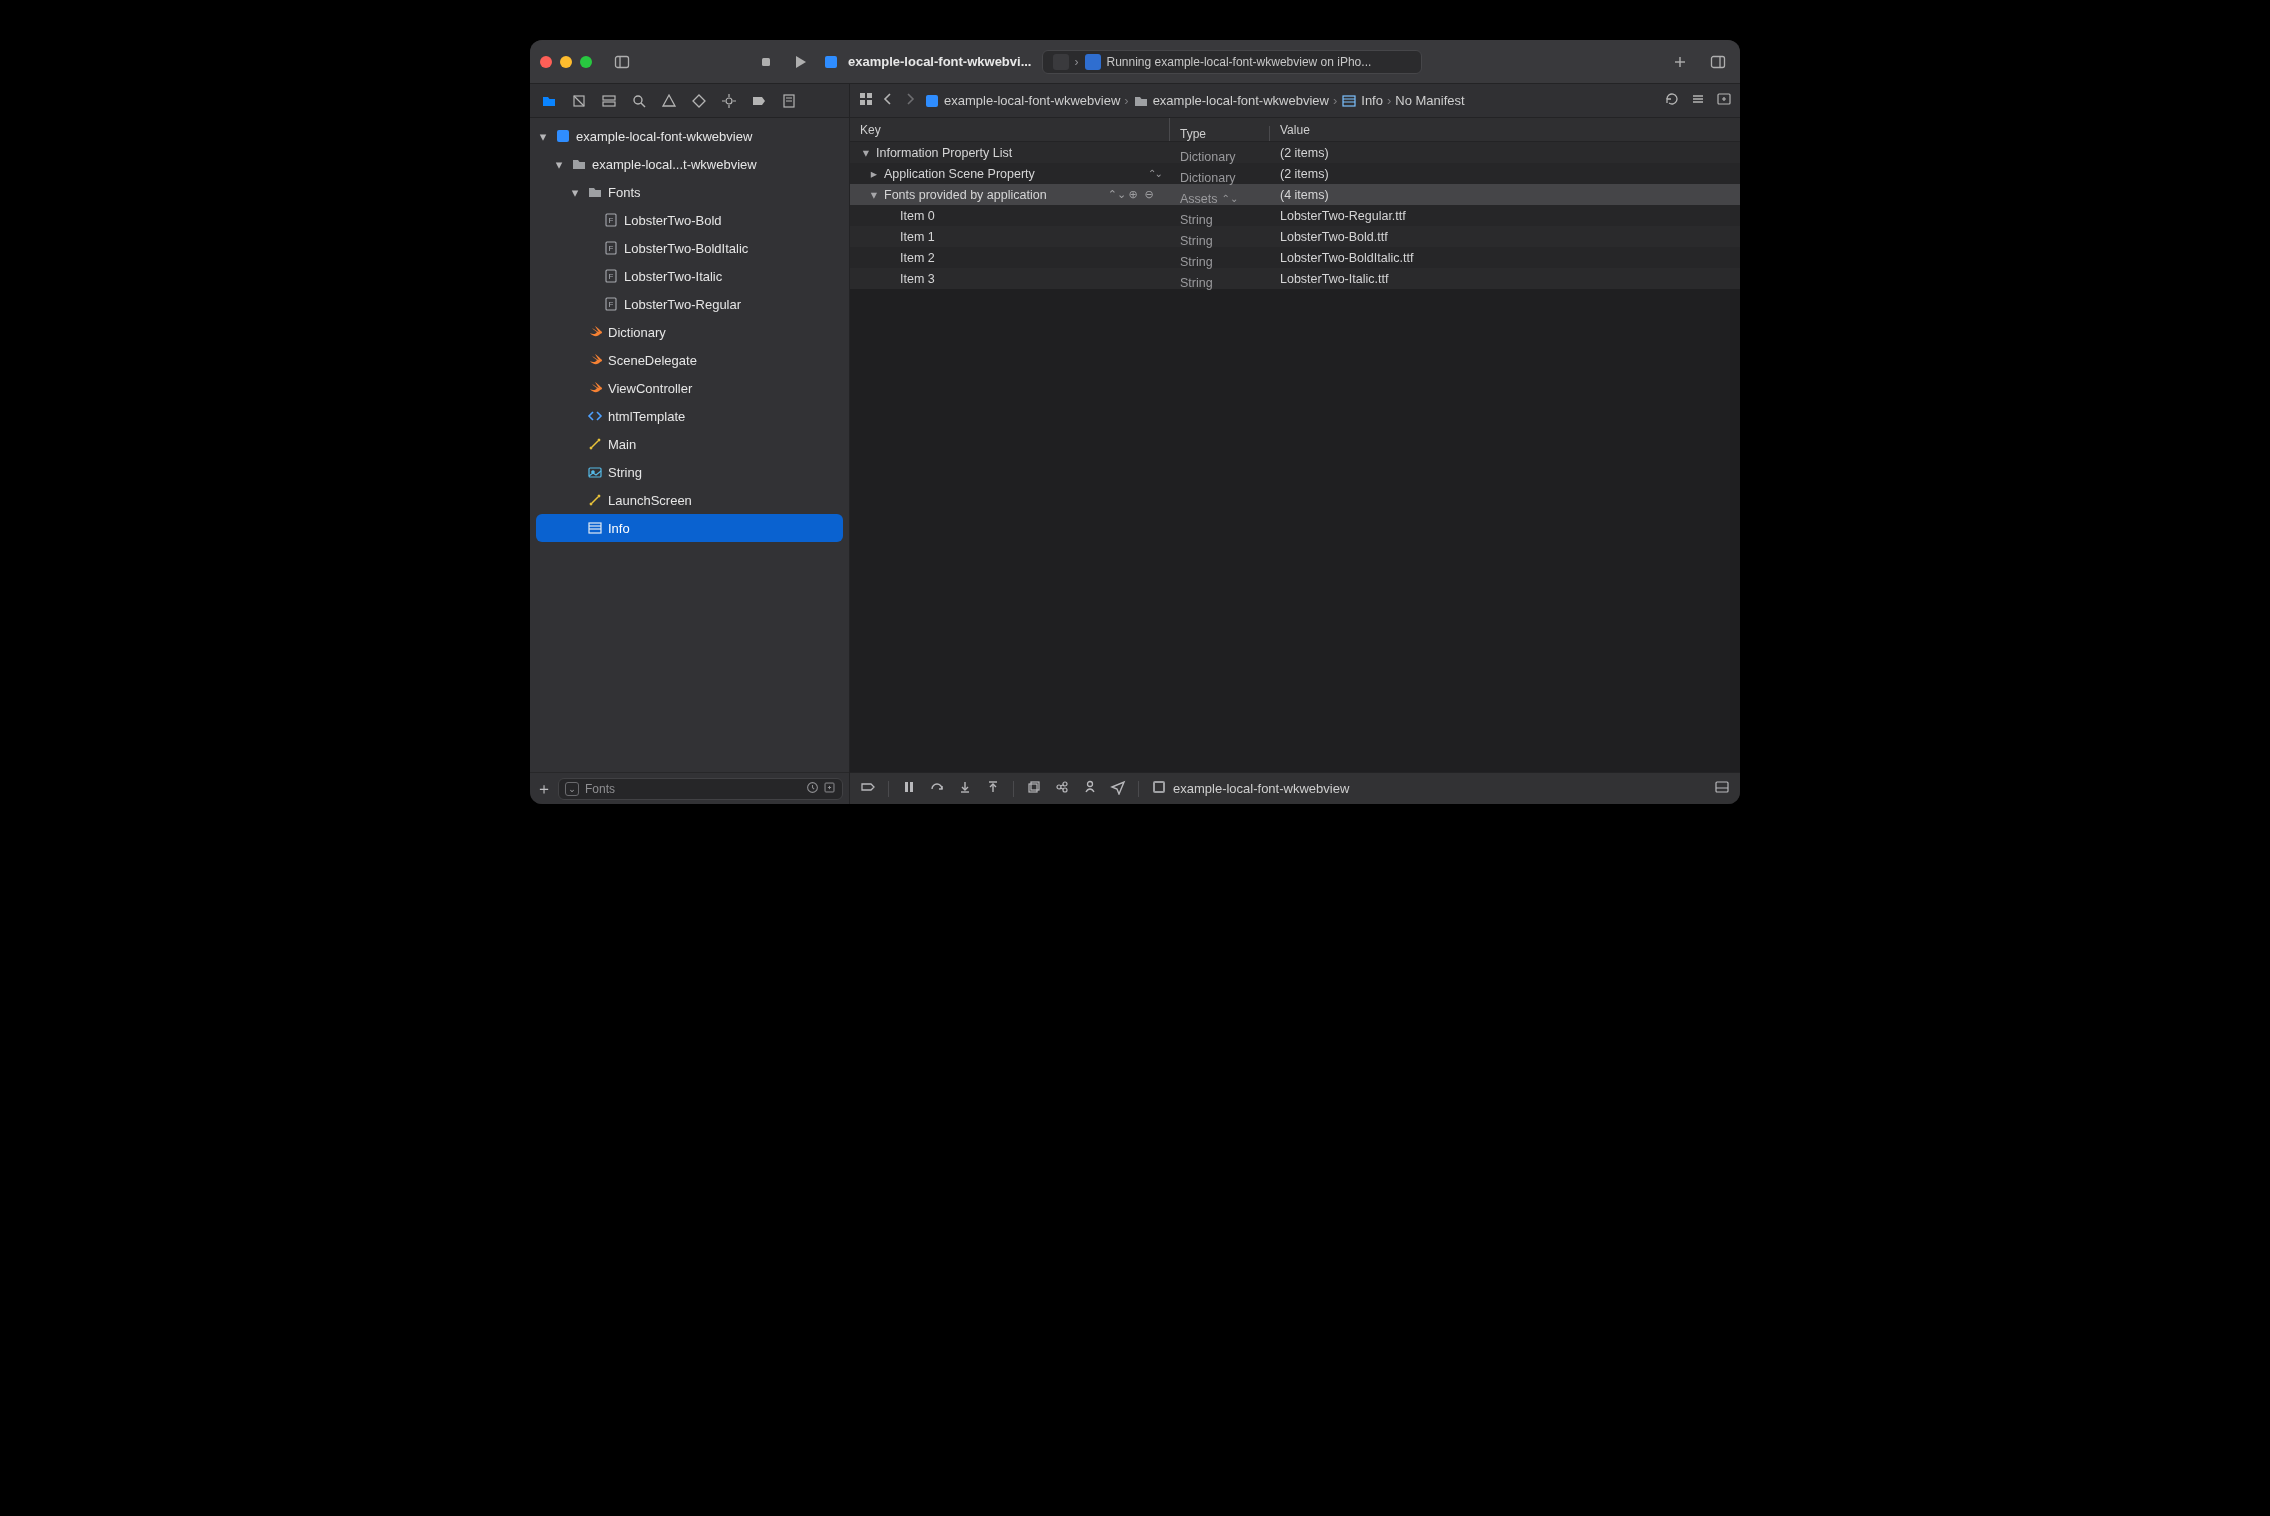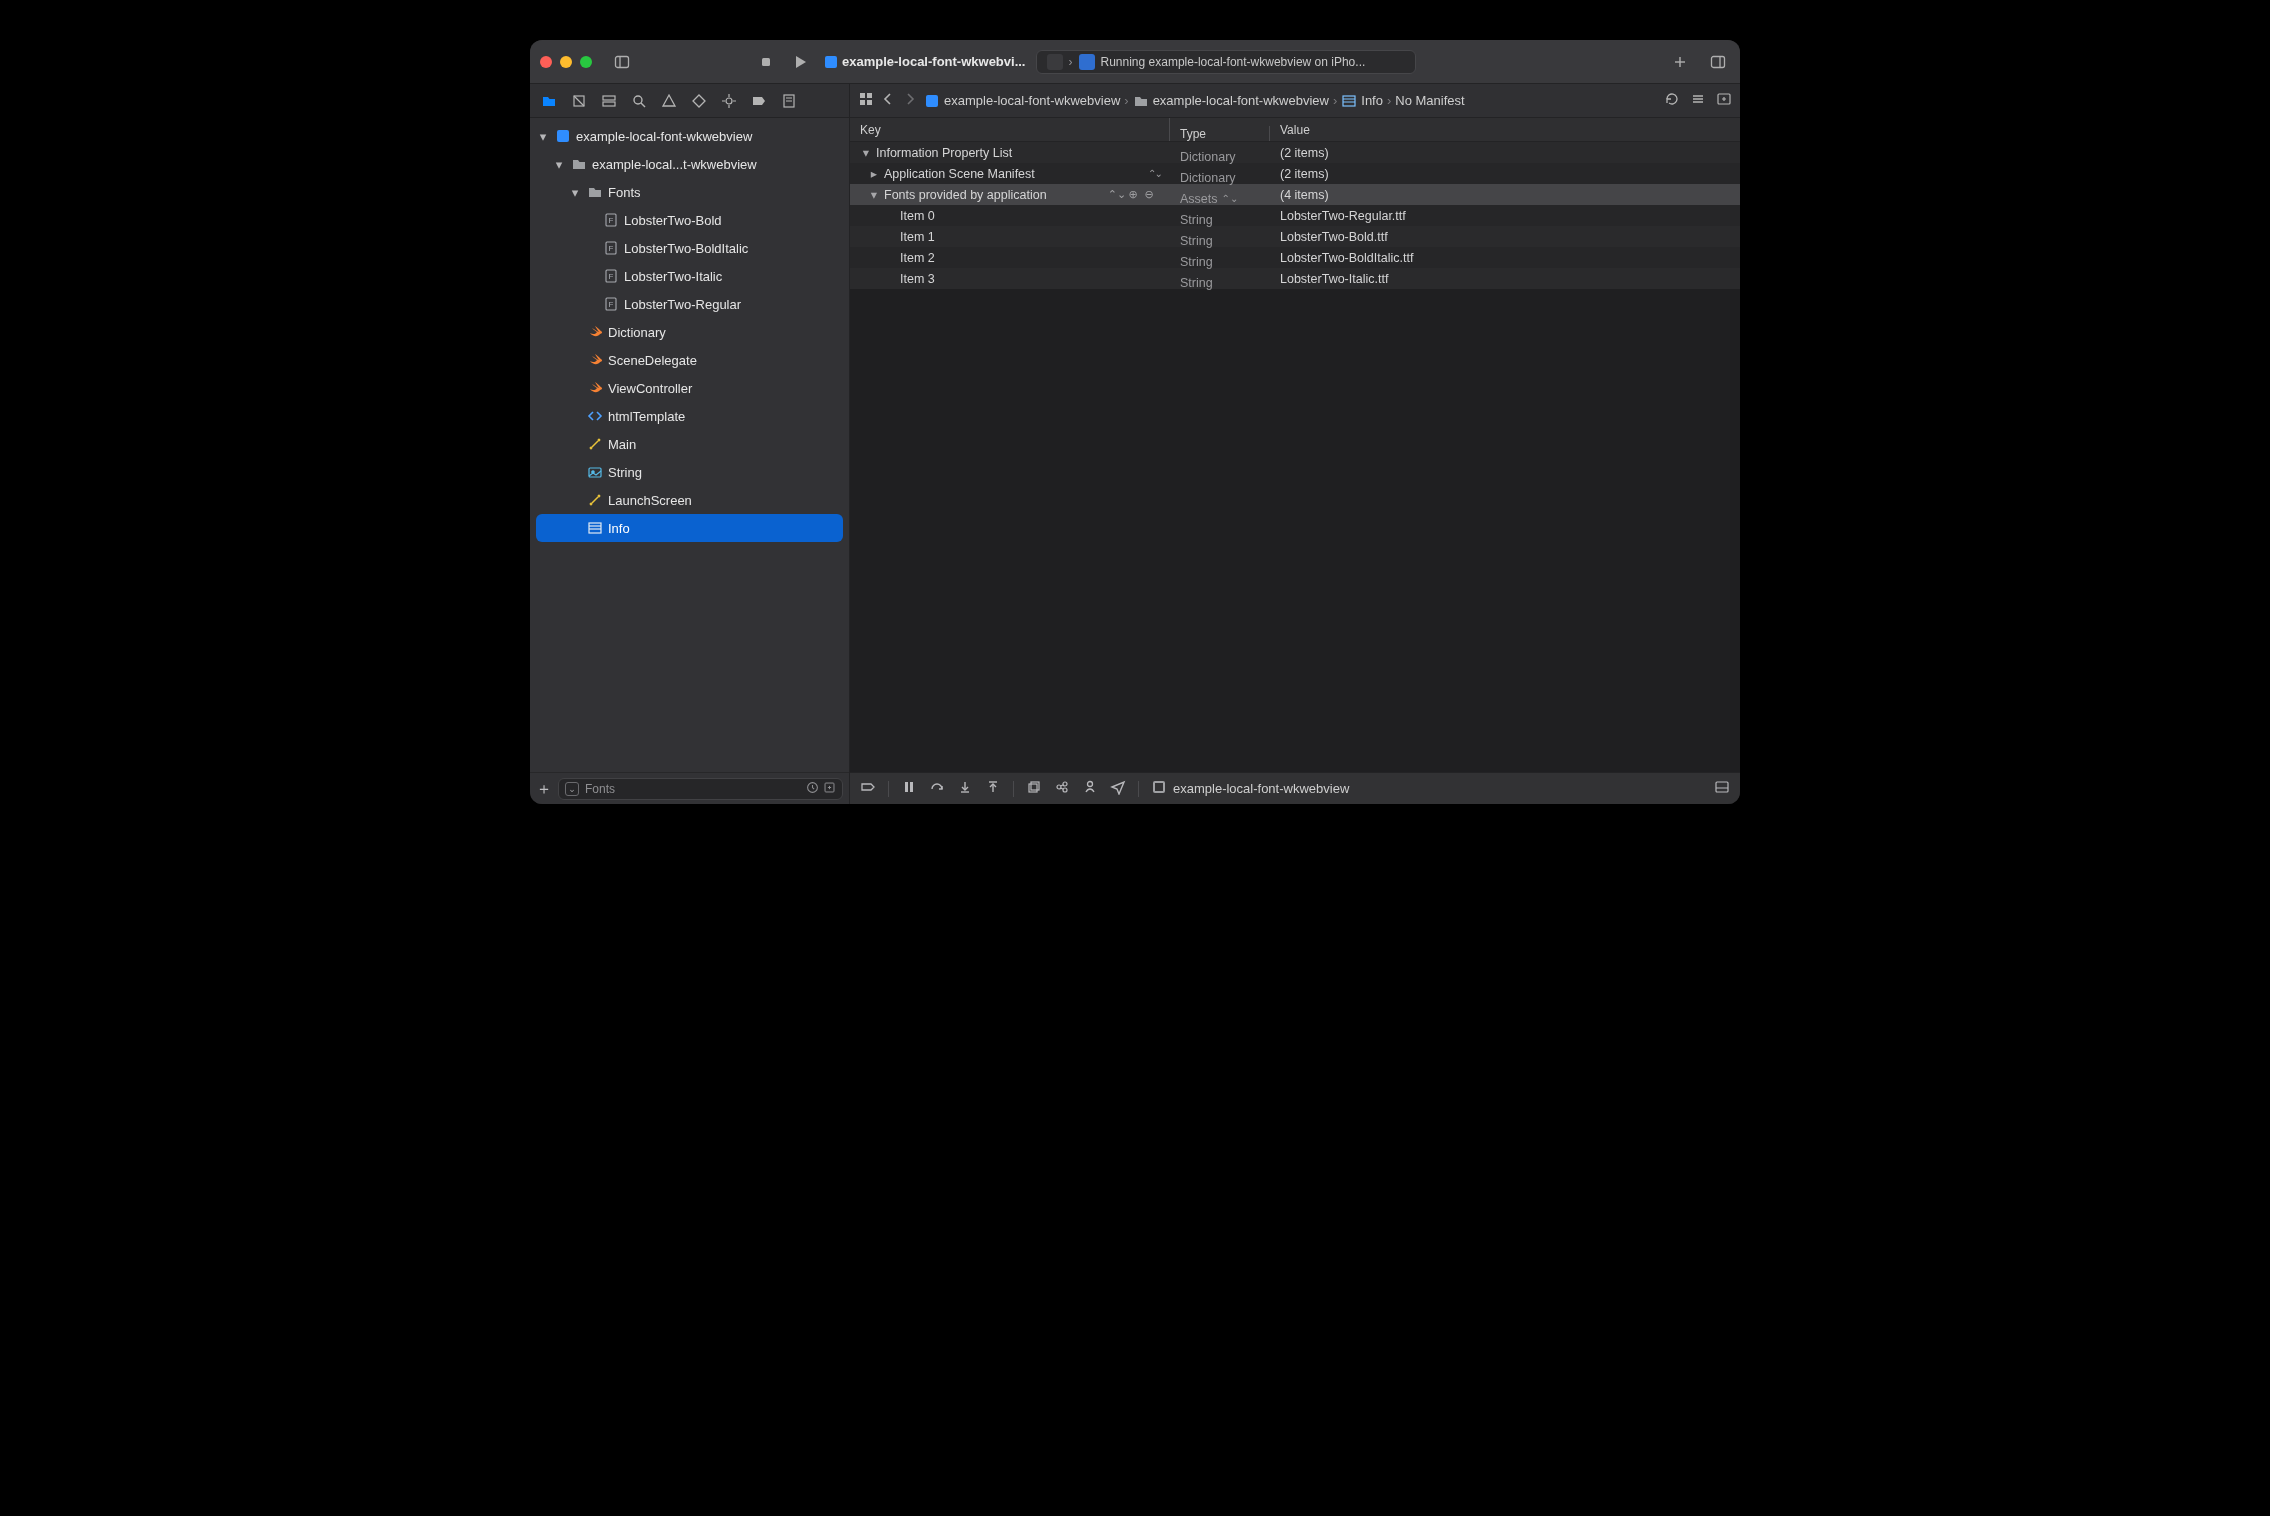--- a/index.html
+++ b/index.html
@@ -28,21 +28,21 @@
     padding: 0 10px;
     gap: 10px;
     border-bottom: 1px solid #232325;
   }
   .traffic { display:flex; gap:8px; margin-right:8px;}
   .traffic span { width:12px; height:12px; border-radius:50%; display:block;}
   .t-close{background:#fe5f57;} .t-min{background:#febc2e;} .t-max{background:#28c840;}
   .tb-icon { width:24px; display:flex; align-items:center; justify-content:center; color:#bcbcbc; opacity:.9;}
   .tb-icon svg { display:block; }
   .tb-sep { width: 20px; }
-  .tab-title-wrap { display:flex; align-items:center; gap:2px; font-weight:600; color:#e8e8e8; max-width:260px;justify-content:space-between;}
+  .tab-title-wrap { display:flex; align-items:center; gap:8px; font-weight:600; color:#e8e8e8; max-width:260px;justify-content:space-between;}
   .tab-title-wrap .icon{width:18px;height:18px;display:flex;align-items:center;justify-content:center;}
   .run-pill {
     background:#2b2b2d; border:1px solid #464649; border-radius:6px;
     display:flex; align-items:center; gap:6px; padding:3px 10px; color:#c8c8c8; font-size:12px;
     flex:1; max-width:380px; overflow:hidden; white-space:nowrap;
   }
   .run-pill .icon{width:16px;height:16px;background:#3a3a3d;border-radius:3px;}
   .tb-right { margin-left:auto; display:flex; gap:14px; align-items:center; color:#bcbcbc;}
 
   
@@ -497,21 +497,21 @@
               <span>Dictionary</span>
             </div>
           <div class="col-val">
               <span>(2 items)</span>
             </div>
         </div>
 
         <div class="prow odd">
           <div class="col-key indent1">
               <span class="tri">▸</span>
-              <span>Application Scene Manifest</span>
+              <span>Application Scene Property</span>
               <span class="updown">⌃⌄</span>
             </div>
           <div class="col-type">
               <span>Dictionary</span>
             </div>
           <div class="col-val">
               <span>(2 items)</span>
             </div>
         </div>
 

